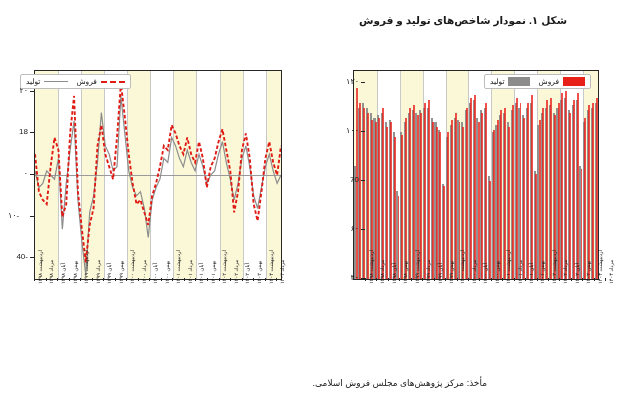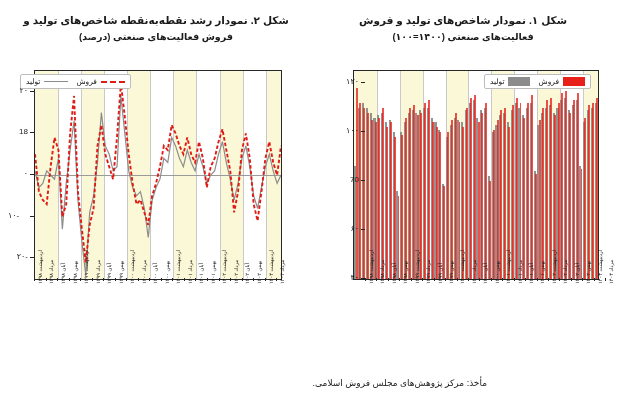--- a/index.html
+++ b/index.html
@@ -104,21 +104,20 @@
   }
   svg{display:block;}
 </style>
 </head>
 <body>
 
 <div class="page">
 
   <div class="fig-title" id="title-right">
     <div>شکل ۱. نمودار شاخص‌های تولید و فروش</div>
-    <div class="title-sub">فعالیت‌های صنعتی (۱۴۰۰=۱۰۰)</div>
   </div>
 
   <div class="panel" id="panel-right">
     <div class="plot-frame" id="frame-right">
         <div class="band" style="left: 0px; width: 22.875px;"></div>
         <div class="band" style="left: 45.75px; width: 22.875px;"></div>
         <div class="band" style="left: 91.5px; width: 22.875px;"></div>
         <div class="band" style="left: 137.25px; width: 22.875px;"></div>
         <div class="band" style="left: 183px; width: 22.875px;"></div>
         <div class="band" style="left: 228.75px; width: 15.25px;"></div>
@@ -323,24 +322,20 @@
       <div class="xlabel" style="left: 220.031px; top: 226px;">آبان ۱۴۰۱</div>
       <div class="xlabel" style="left: 231.469px; top: 226px;">بهمن ۱۴۰۱</div>
       <div class="xlabel" style="left: 242.906px; top: 226px;">اردیبهشت ۱۴۰۲</div>
       <div class="xlabel" style="left: 254.344px; top: 226px;">مرداد ۱۴۰۲</div>
       <div class="xlabel" style="left: 265.781px; top: 226px;">آبان ۱۴۰۲</div>
       <div class="xlabel" style="left: 277.219px; top: 226px;">بهمن ۱۴۰۲</div>
       <div class="xlabel" style="left: 288.656px; top: 226px;">اردیبهشت ۱۴۰۳</div>
       <div class="xlabel" style="left: 300.094px; top: 226px;">مرداد ۱۴۰۳</div>
     </div>
 
-  <div class="fig-title" id="title-left">
-    <div>شکل ۲. نمودار رشد نقطه‌به‌نقطه شاخص‌های تولید و</div>
-    <div class="title-sub">فروش فعالیت‌های صنعتی (درصد)</div>
-  </div>
 
   <div class="panel" id="panel-left">
     <div class="plot-frame" id="frame-left">
         <div class="band" style="left: 0px; width: 23.0625px;"></div>
         <div class="band" style="left: 46.125px; width: 23.0625px;"></div>
         <div class="band" style="left: 92.25px; width: 23.0625px;"></div>
         <div class="band" style="left: 138.375px; width: 23.0625px;"></div>
         <div class="band" style="left: 184.5px; width: 23.0625px;"></div>
         <div class="band" style="left: 230.625px; width: 15.375px;"></div>
         <div class="vgrid" style="left: 23.0625px;"></div>
@@ -366,21 +361,21 @@
       <div class="legend-item">
         <span class="swatch-dash"></span>
         <span class="legend-text">فروش</span>
       </div>
       <div class="legend-item">
         <span class="swatch-line"></span>
         <span class="legend-text">تولید</span>
       </div>
     </div>
   <div class="ytick-mark" style="left: 22px; top: 199.2px;"></div>
-      <div class="ytick" style="top: 194.2px; left: 0px; width: 20px; text-align: right;">-۲۰</div>
+      <div class="ytick" style="top: 194.2px; left: 0px; width: 20px; text-align: right;">-40</div>
       <div class="ytick-mark" style="left: 22px; top: 157.6px;"></div>
       <div class="ytick" style="top: 152.6px; left: 0px; width: 20px; text-align: left;">-۱۰</div>
       <div class="ytick-mark" style="left: 22px; top: 116px;"></div>
       <div class="ytick" style="top: 111px; left: 0px; width: 20px; text-align: right;">۰</div>
       <div class="ytick-mark" style="left: 22px; top: 74.4px;"></div>
       <div class="ytick" style="top: 69.4px; left: 0px; width: 20px; text-align: right;">18</div>
       <div class="ytick-mark" style="left: 22px; top: 32.8px;"></div>
       <div class="ytick" style="top: 27.8px; left: 0px; width: 20px; text-align: right;">۲۰</div>
       <div class="xtick-mark" style="left: 26px; top: 220px;"></div>
       <div class="xtick-mark" style="left: 37.5312px; top: 220px;"></div>

